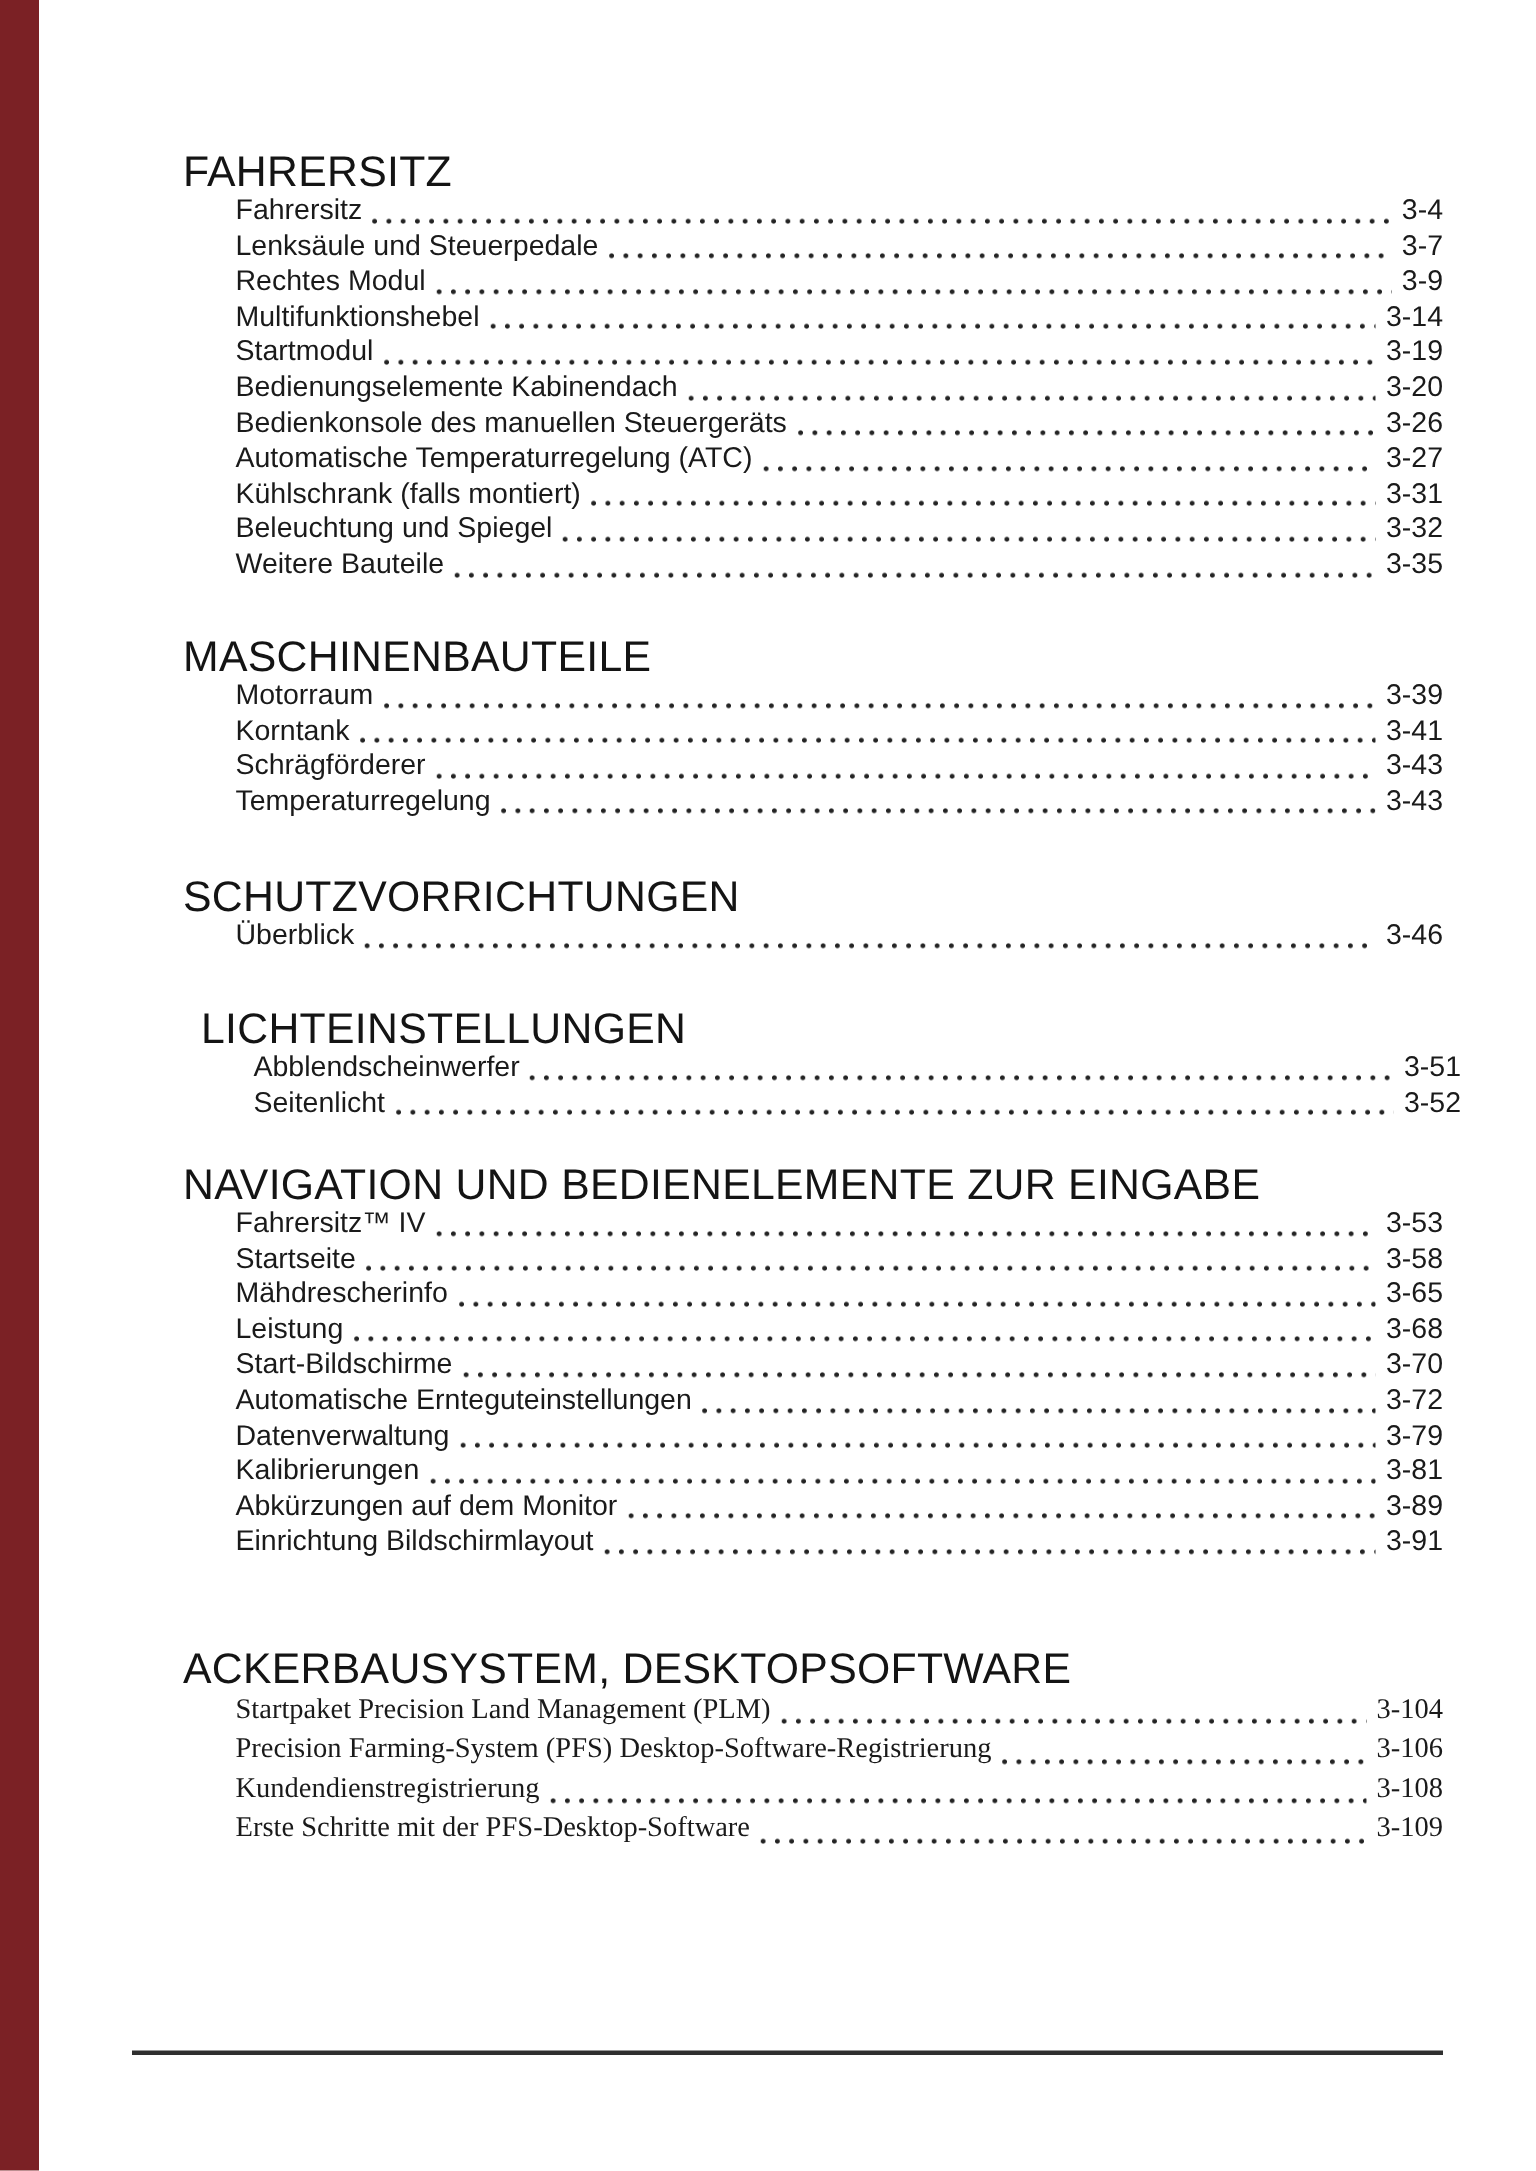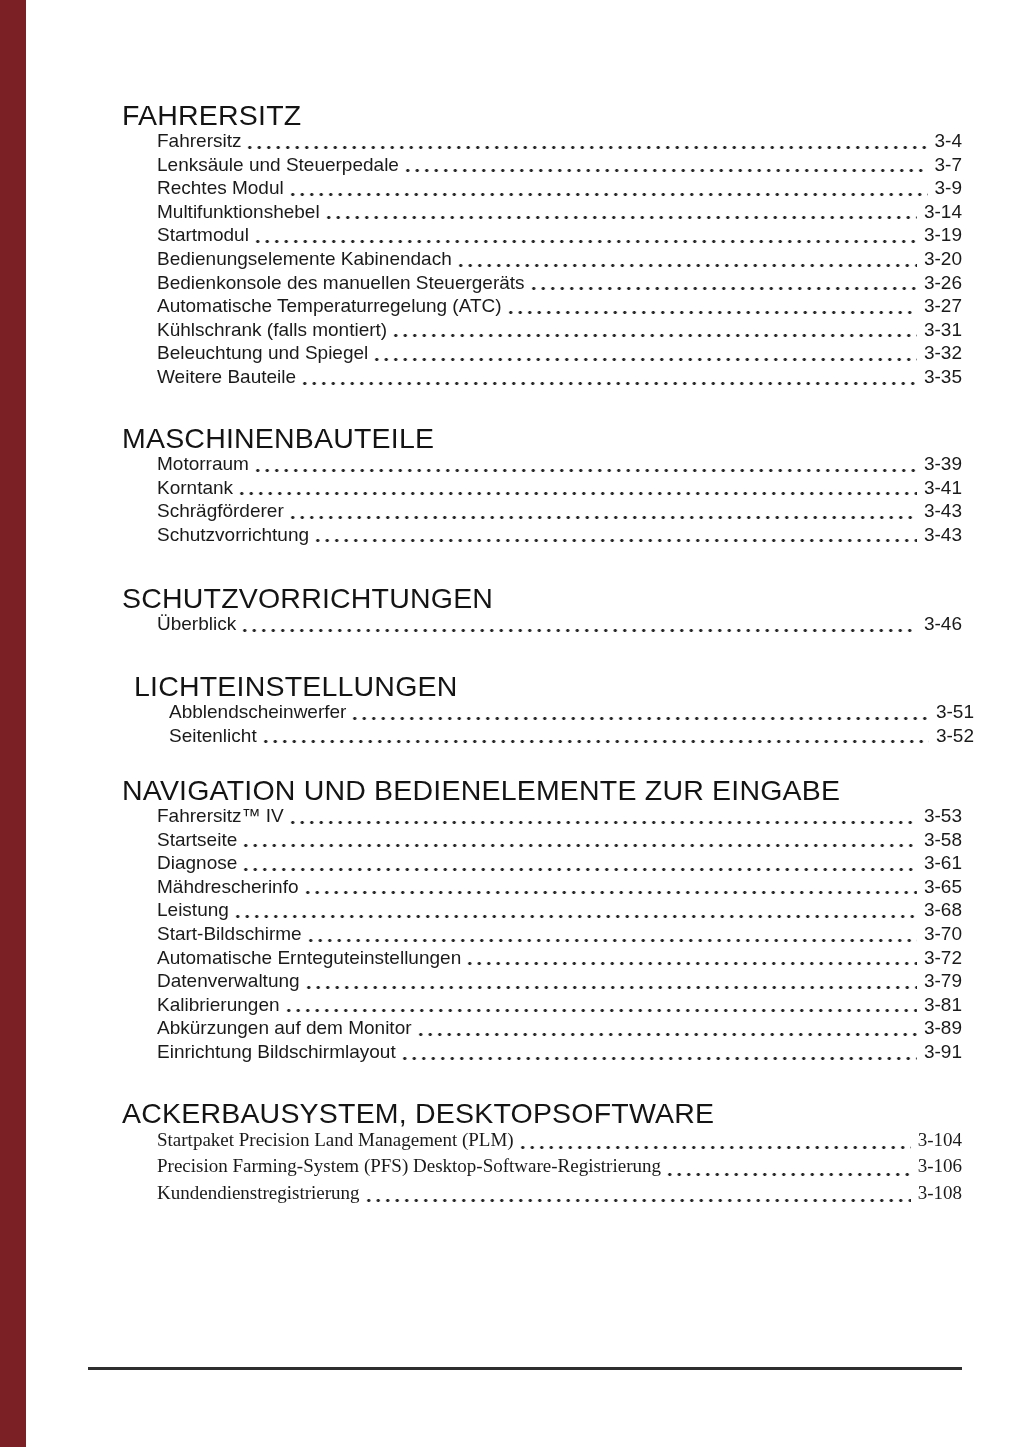--- a/index.html
+++ b/index.html
@@ -171,21 +171,21 @@
     <span class="entry-page">3-41</span>
   </div>
 
   <div class="toc-row">
     <span class="entry-label">Schrägförderer</span>
     <span class="leader"></span>
     <span class="entry-page">3-43</span>
   </div>
 
   <div class="toc-row">
-    <span class="entry-label">Schutzvorrichtung</span>
+    <span class="entry-label">Temperaturregelung</span>
     <span class="leader"></span>
     <span class="entry-page">3-43</span>
   </div>
 </div>
   </section>
 
   <section class="toc-section s2">
     <h2 class="section-title">SCHUTZVORRICHTUNGEN</h2>
     <div class="entries">
   <div class="toc-row">
@@ -221,25 +221,20 @@
     <span class="leader"></span>
     <span class="entry-page">3-53</span>
   </div>
 
   <div class="toc-row">
     <span class="entry-label">Startseite</span>
     <span class="leader"></span>
     <span class="entry-page">3-58</span>
   </div>
 
-  <div class="toc-row">
-    <span class="entry-label">Diagnose</span>
-    <span class="leader"></span>
-    <span class="entry-page">3-61</span>
-  </div>
 
   <div class="toc-row">
     <span class="entry-label">Mähdrescherinfo</span>
     <span class="leader"></span>
     <span class="entry-page">3-65</span>
   </div>
 
   <div class="toc-row">
     <span class="entry-label">Leistung</span>
     <span class="leader"></span>
@@ -298,17 +293,22 @@
     <span class="leader"></span>
     <span class="entry-page">3-106</span>
   </div>
 
   <div class="toc-row">
     <span class="entry-label">Kundendienstregistrierung</span>
     <span class="leader"></span>
     <span class="entry-page">3-108</span>
   </div>
 
+  <div class="toc-row">
+    <span class="entry-label">Erste Schritte mit der PFS-Desktop-Software</span>
+    <span class="leader"></span>
+    <span class="entry-page">3-109</span>
+  </div>
 </div>
   </section>
 </main>
 
 <div class="bottom-rule" style="background: rgb(47, 47, 47);"></div>
 
 </body></html>

